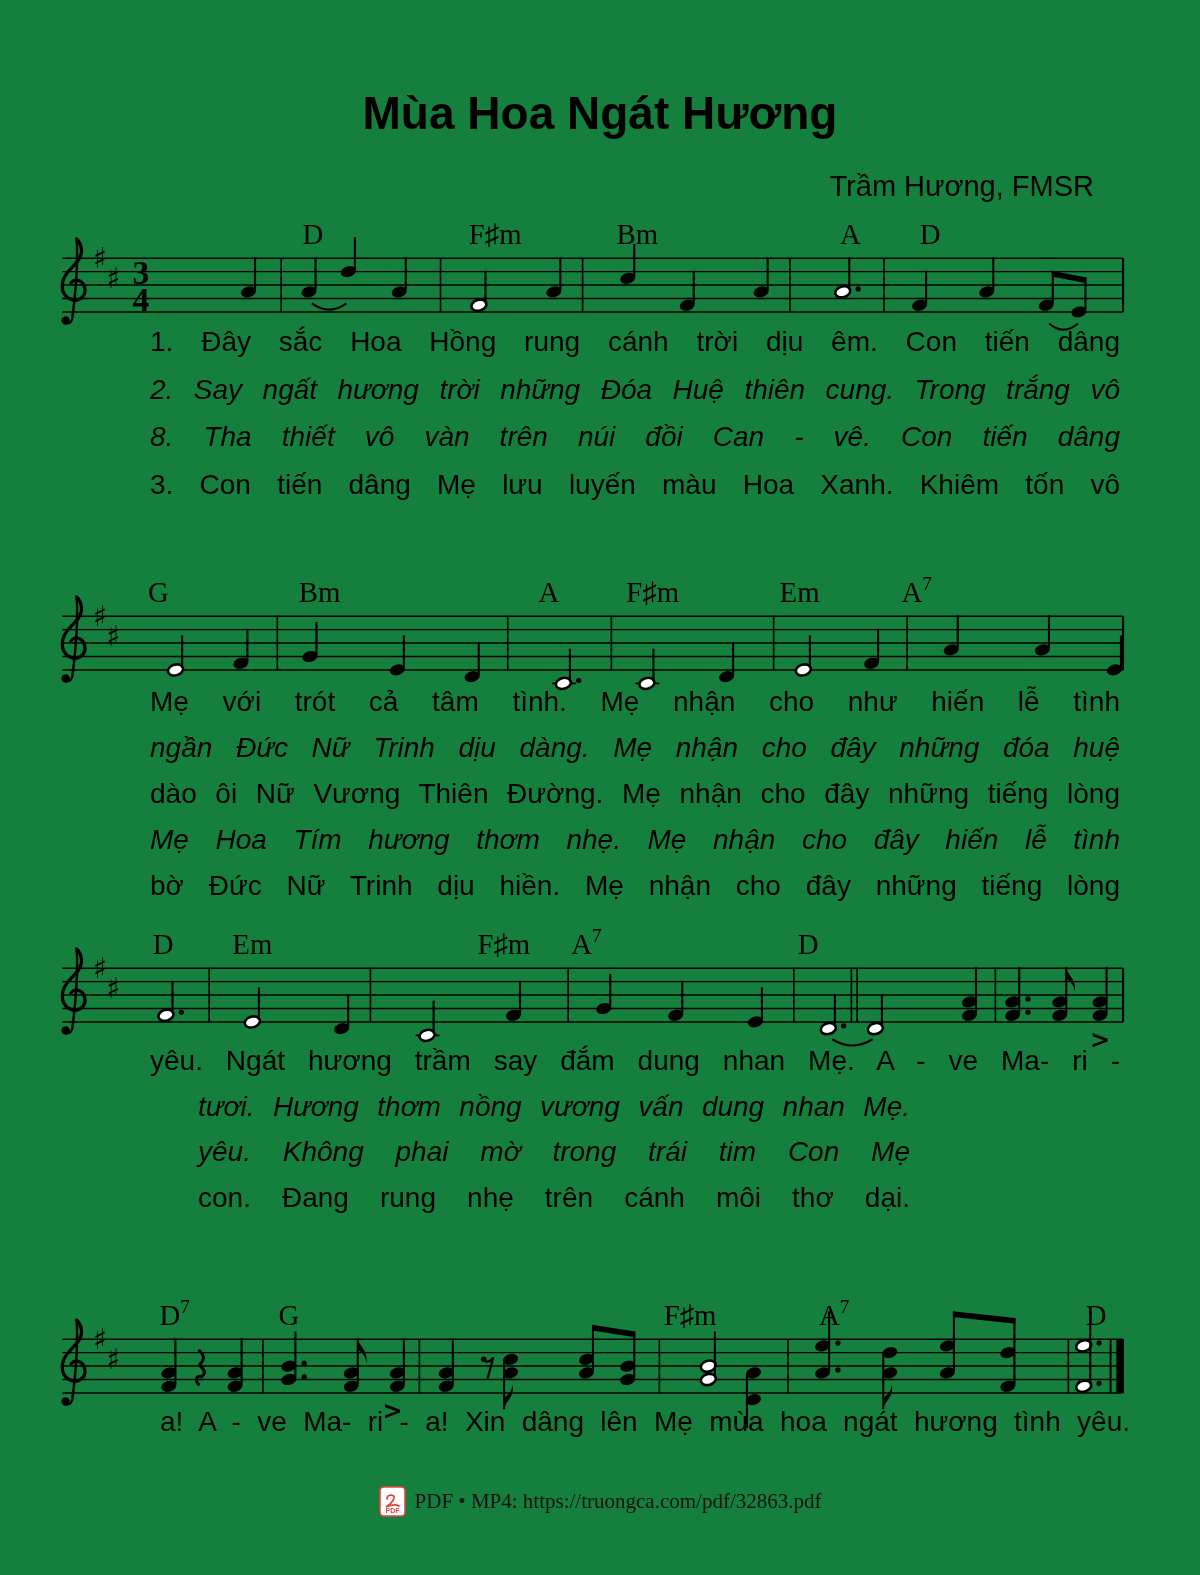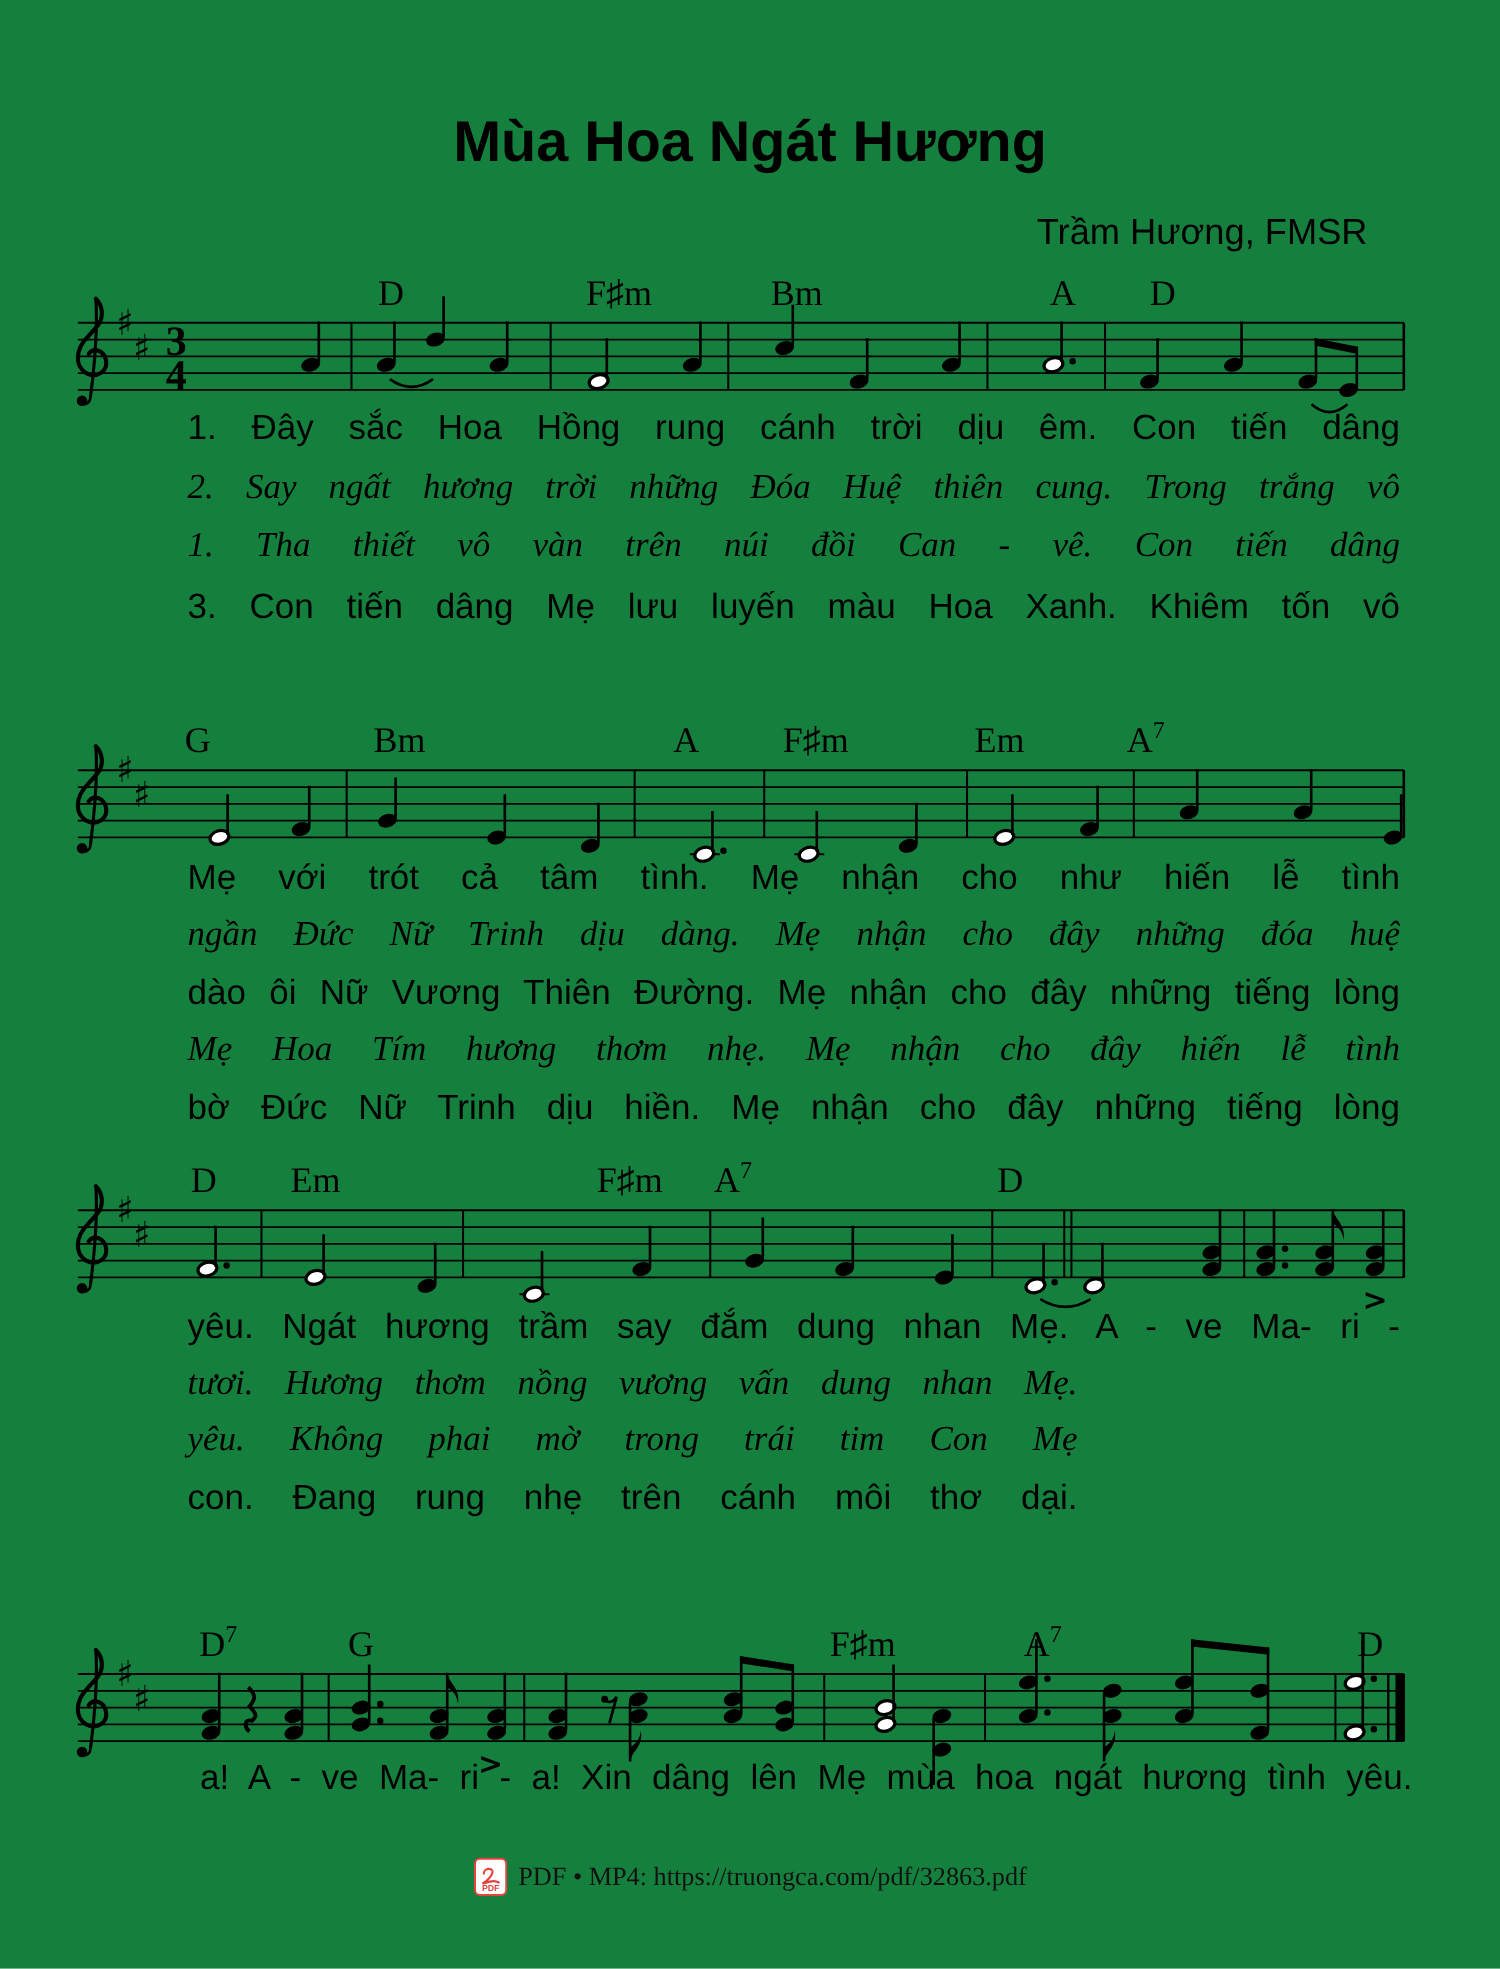--- a/index.html
+++ b/index.html
@@ -7,22 +7,22 @@
         font-family:"Liberation Sans",sans-serif;overflow:hidden;}
   .title{position:absolute;top:86px;left:0;width:100%;text-align:center;
          font-size:46px;font-weight:bold;letter-spacing:0px;}
   .composer{position:absolute;top:170px;right:106px;font-size:29px;}
   svg.sys{position:absolute;left:45px;width:1080px;}
   .lyrics{position:absolute;left:150px;width:970px;}
   .lyr{font-size:28px;line-height:47.5px;text-align:justify;text-align-last:justify;
        white-space:normal;width:970px;}
   .b2 .lyr{line-height:46px;}
   .b3 .lyr{line-height:45.5px;}
-  .lyr.it{font-style:italic;font-family:Liberation Serif, serif;}
-  .lyr.short{width:712px;}
+  .lyr.it{font-style:italic;}
+  .lyr.short{width:712px;margin-left:48px;}
   .final-line{position:absolute;left:160px;top:1398px;}
   .footer{position:absolute;top:1486px;left:0;width:100%;display:flex;
           justify-content:center;align-items:center;gap:9px;}
   .footer-text{font-family:"Liberation Serif","DejaVu Serif",serif;font-size:21px;color:#111;}
   .ks{font-family:"DejaVu Sans",sans-serif;font-size:30px;}
   .ts{font-family:"Liberation Serif",serif;font-size:35px;font-weight:bold;}
   .chord{font-family:"Liberation Serif","DejaVu Sans",serif;font-size:30px;}
   .acc{font-family:"DejaVu Sans",sans-serif;font-size:25px;font-weight:bold;}
 </style>
 </head>
@@ -88,21 +88,21 @@
       <line x1="1049.8" y1="117" x2="1049.8" y2="83" stroke="#000" stroke-width="2.2"></line>
       <ellipse cx="1077" cy="126" rx="8" ry="5.6" transform="rotate(-16 1077 126)" fill="#000" stroke="#000" stroke-width="0"></ellipse>
       <line x1="1083.8" y1="124" x2="1083.8" y2="90" stroke="#000" stroke-width="2.2"></line>
       <polygon points="1048.8,83 1084.8,90 1084.8,96 1048.8,89"></polygon>
       <path d="M278,117 Q296,130 314,117" fill="none" stroke="#000" stroke-width="2.2"></path>
       <path d="M1046,138 Q1061,151 1076,138" fill="none" stroke="#000" stroke-width="2.2"></path>
     </svg>
   <div class="lyrics b1" id="lyb1" style="top:318px">
       <div class="lyr">1. Đây sắc Hoa Hồng rung cánh trời dịu êm. Con tiến dâng</div>
       <div class="lyr it">2. Say ngất hương trời những Đóa Huệ thiên cung. Trong trắng vô</div>
-      <div class="lyr it">1. Tha thiết vô vàn trên núi đồi Can - vê. Con tiến dâng</div>
+      <div class="lyr it">8. Tha thiết vô vàn trên núi đồi Can - vê. Con tiến dâng</div>
       <div class="lyr">3. Con tiến dâng Mẹ lưu luyến màu Hoa Xanh. Khiêm tốn vô</div>
     </div>
 
   <svg class="sys" id="sys1" style="top:549px" viewBox="0 0 1125 162">
       <line x1="18" y1="70" x2="1123" y2="70" stroke="#000" stroke-width="1.5"></line>
       <line x1="18" y1="84" x2="1123" y2="84" stroke="#000" stroke-width="1.5"></line>
       <line x1="18" y1="98" x2="1123" y2="98" stroke="#000" stroke-width="1.5"></line>
       <line x1="18" y1="112" x2="1123" y2="112" stroke="#000" stroke-width="1.5"></line>
       <line x1="18" y1="126" x2="1123" y2="126" stroke="#000" stroke-width="1.5"></line>
       <g>

